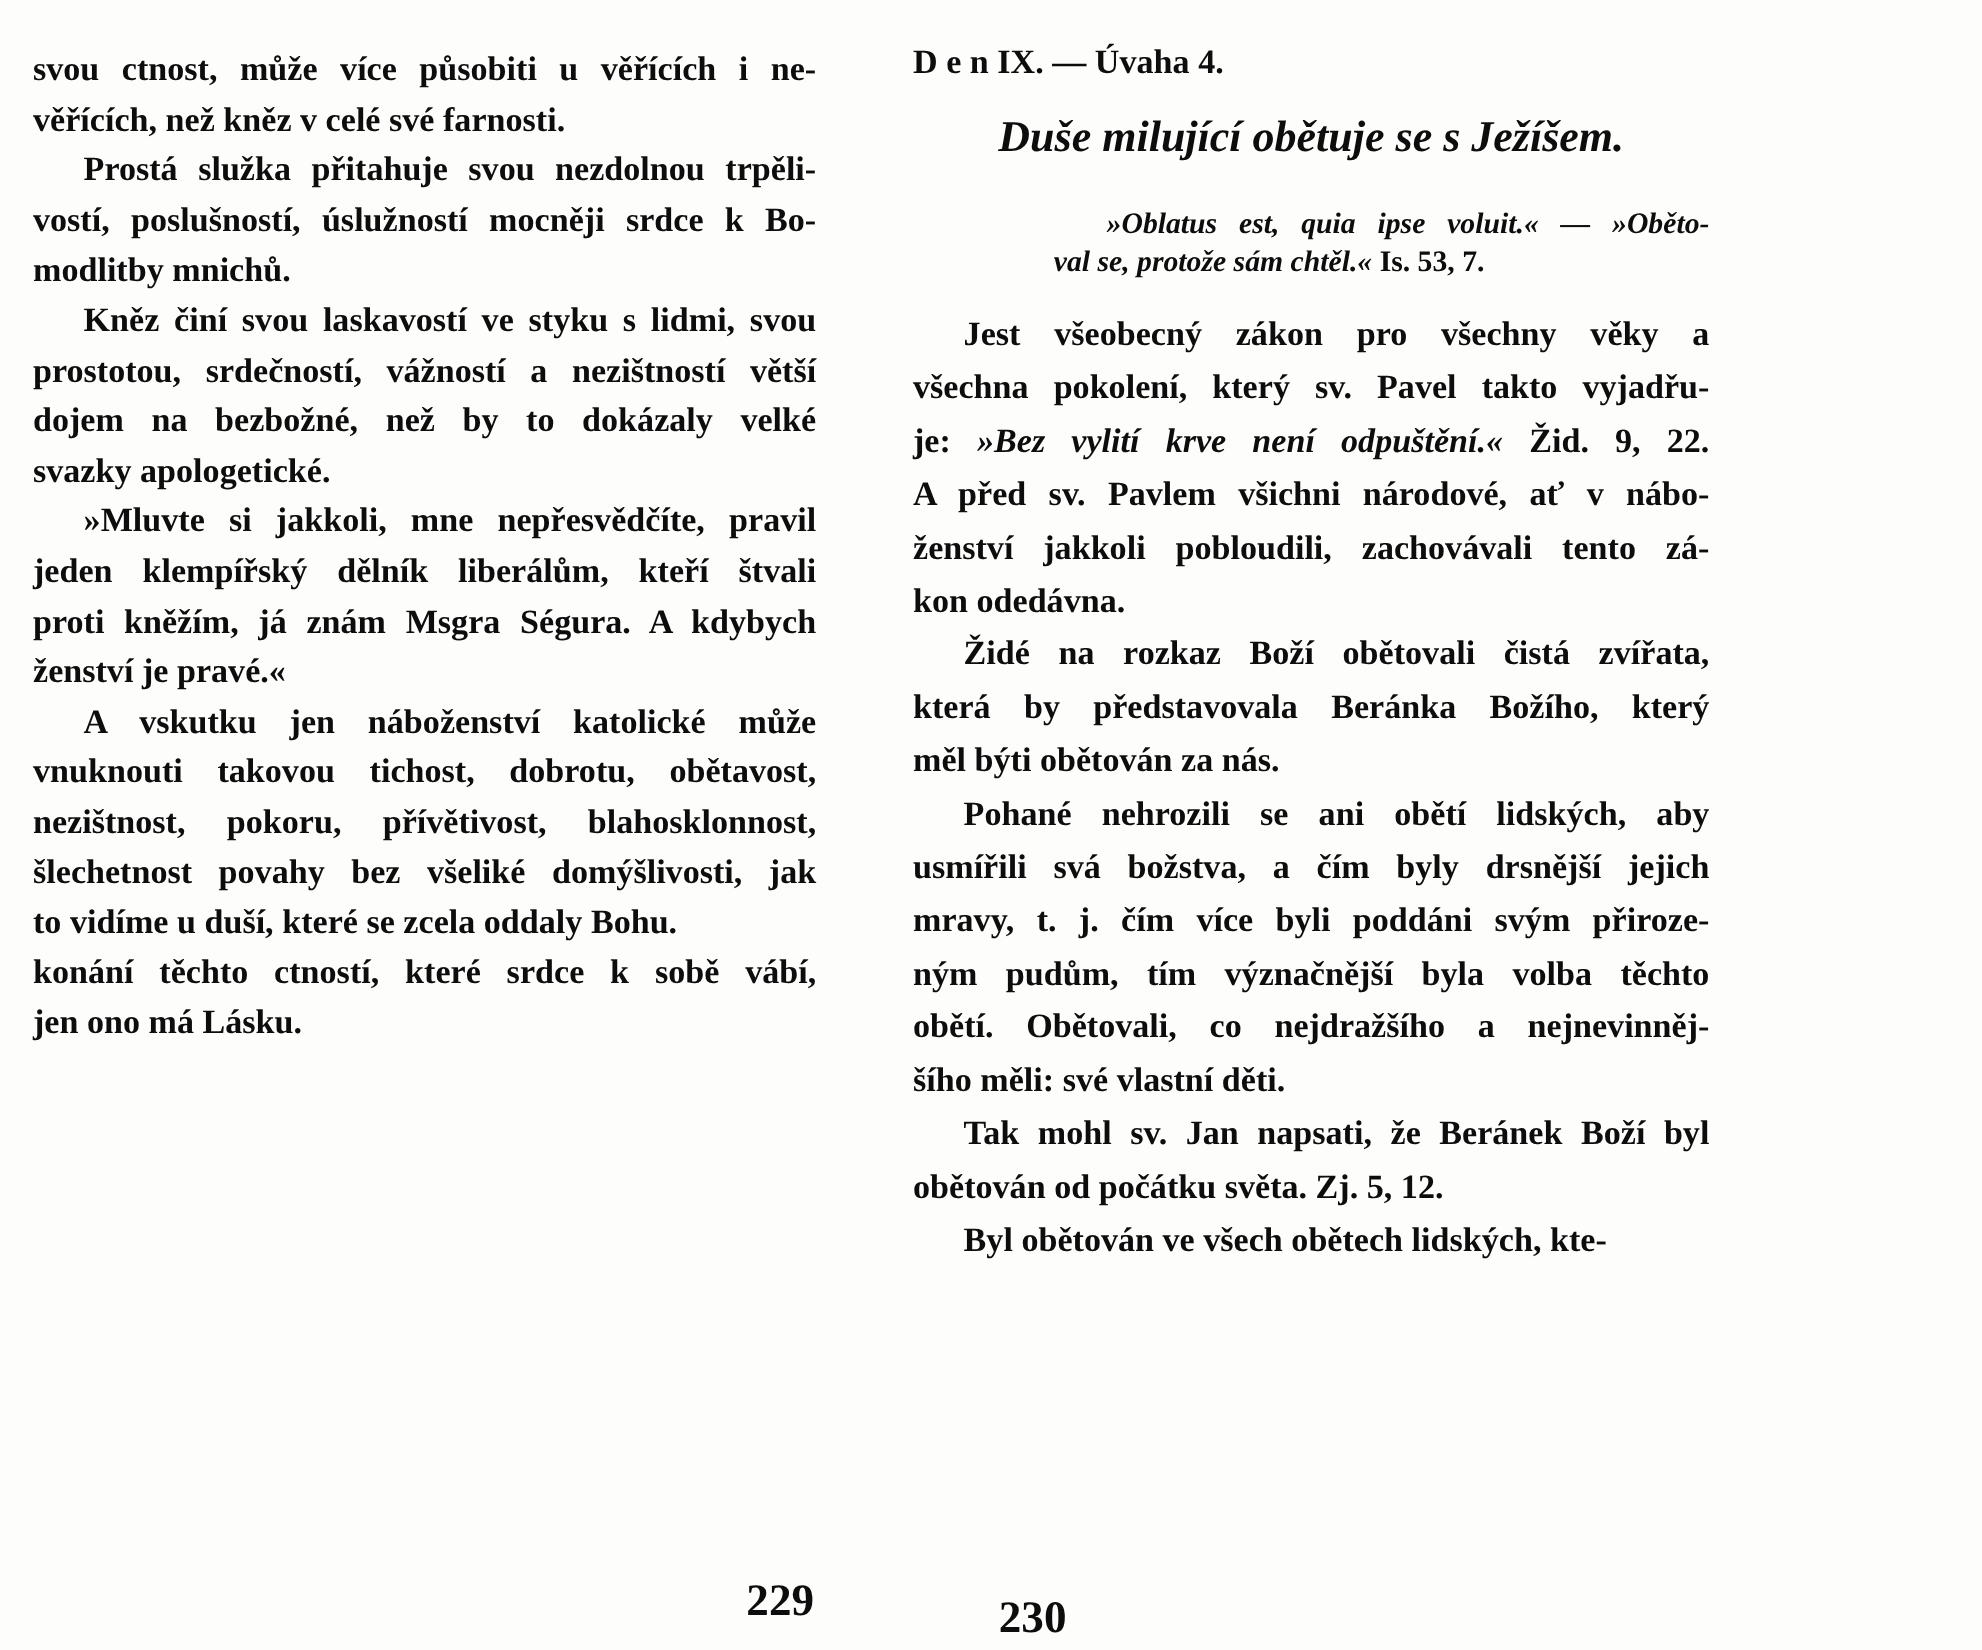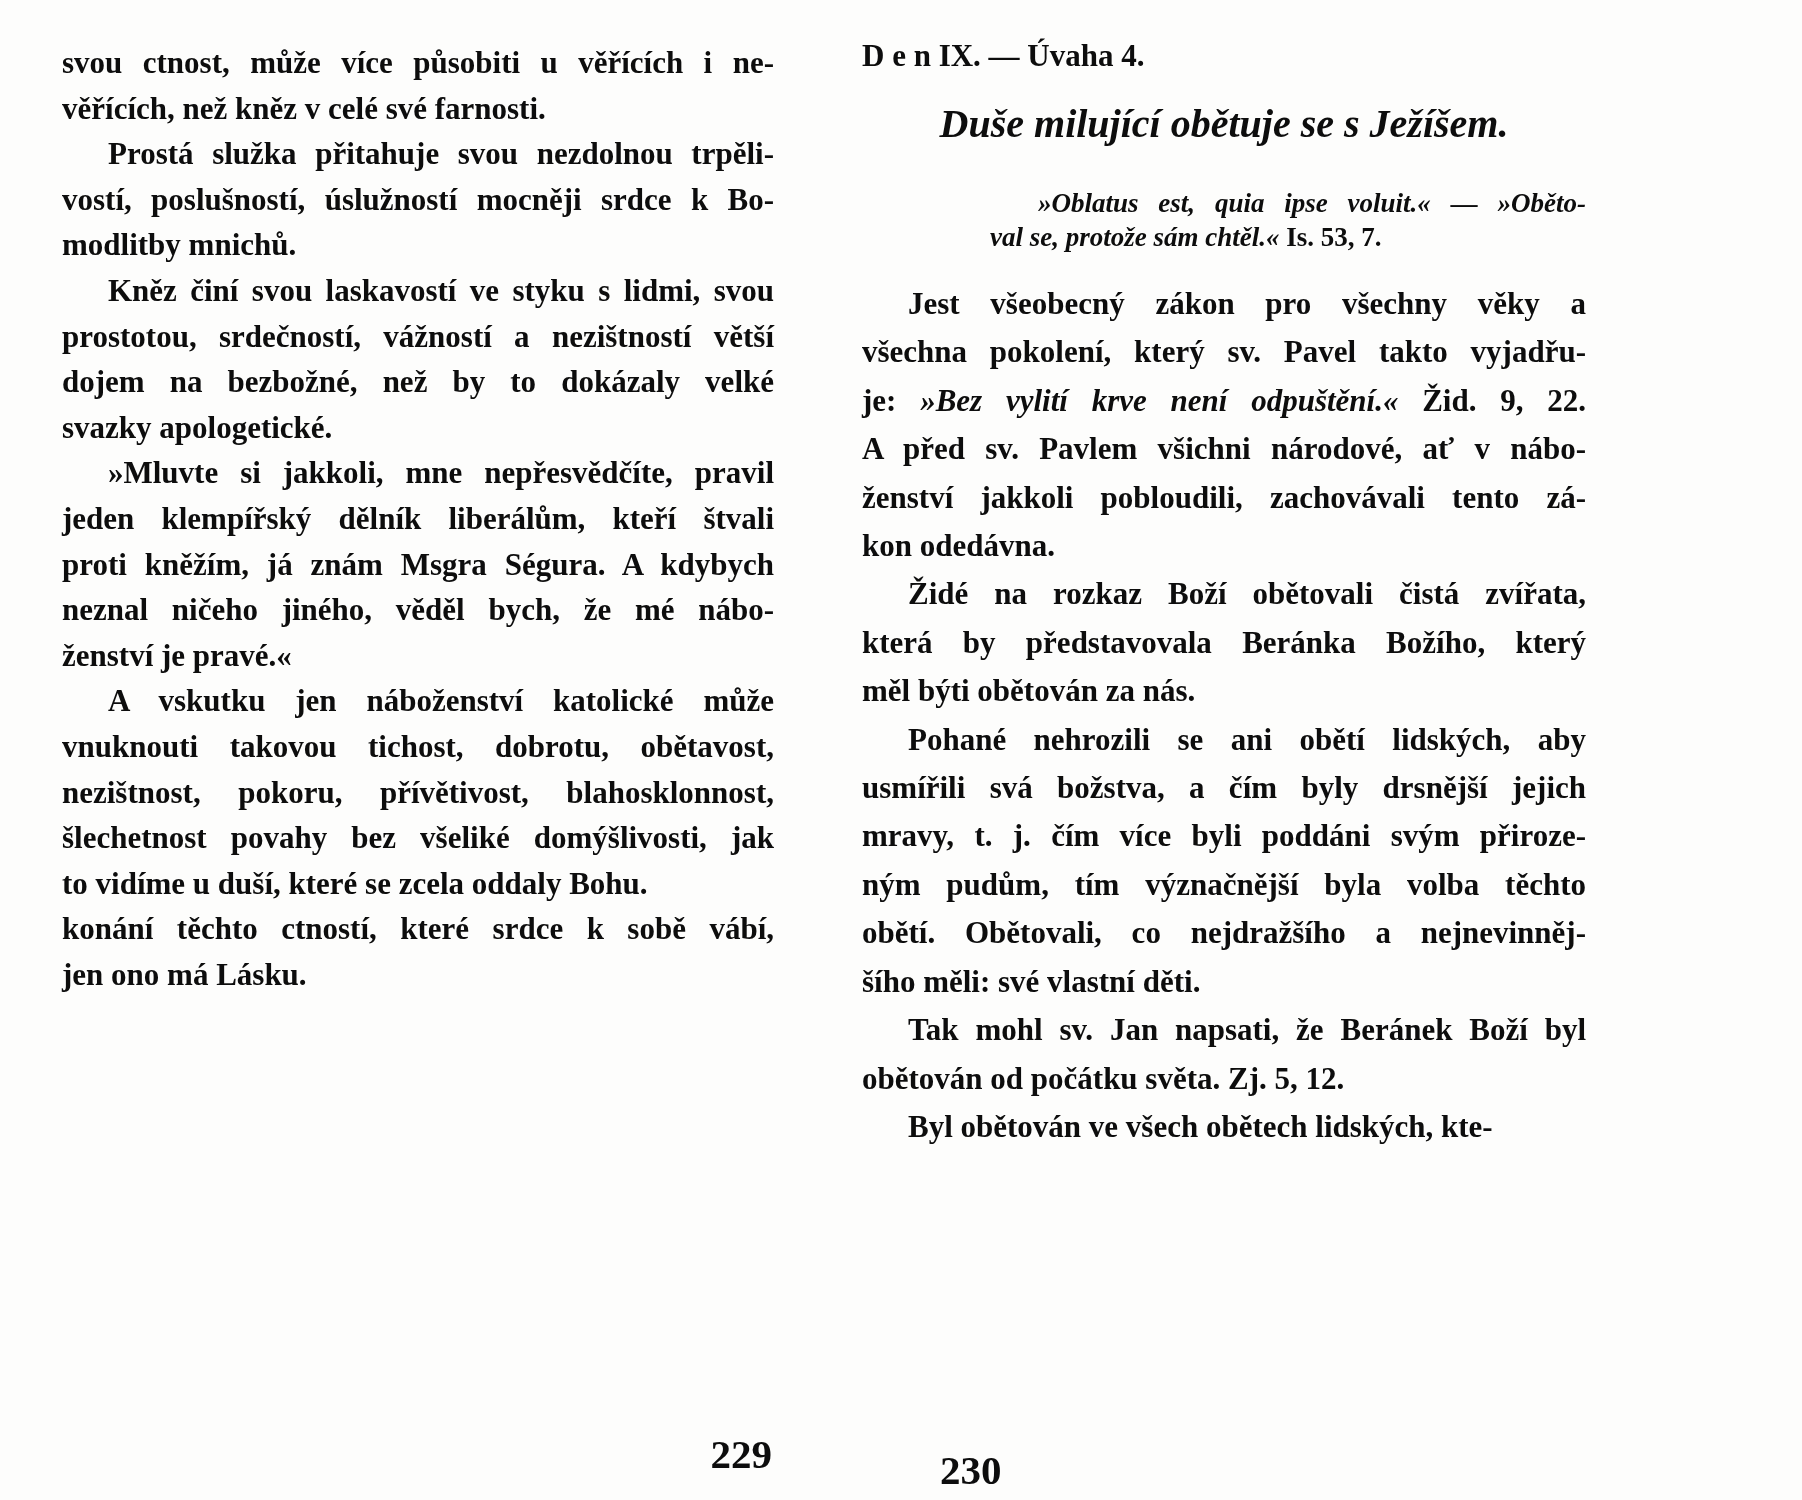--- a/index.html
+++ b/index.html
@@ -12,21 +12,20 @@
     height: 1500px;
     position: relative;
     overflow: hidden;
     font-family: "Liberation Serif", "DejaVu Serif", serif;
     color: #0d0d0d;
   }
   .page {
     position: absolute;
     top: 0;
     height: 1500px;
-    margin-left: 32px;
   }
   .page-left {
     left: 30px;
     width: 712px;
   }
   .page-right {
     left: 830px;
     width: 724px;
   }
   
@@ -112,21 +111,20 @@
       <div class="para">
         <div class="line indent">Kněz činí svou laskavostí ve styku s lidmi, svou</div>
         <div class="line">prostotou, srdečností, vážností a nezištností větší</div>
         <div class="line">dojem na bezbožné, než by to dokázaly velké</div>
         <div class="line last">svazky apologetické.</div>
       </div>
       <div class="para">
         <div class="line indent">»Mluvte si jakkoli, mne nepřesvědčíte, pravil</div>
         <div class="line">jeden klempířský dělník liberálům, kteří štvali</div>
         <div class="line">proti kněžím, já znám Msgra Ségura. A kdybych</div>
-        <div class="line">neznal ničeho jiného, věděl bych, že mé nábo-</div>
         <div class="line last">ženství je pravé.«</div>
       </div>
       <div class="para">
         <div class="line indent">A vskutku jen náboženství katolické může</div>
         <div class="line">vnuknouti takovou tichost, dobrotu, obětavost,</div>
         <div class="line">nezištnost, pokoru, přívětivost, blahosklonnost,</div>
         <div class="line">šlechetnost povahy bez všeliké domýšlivosti, jak</div>
         <div class="line last">to vidíme u duší, které se zcela oddaly Bohu.</div>
       </div>
       <div class="para">

